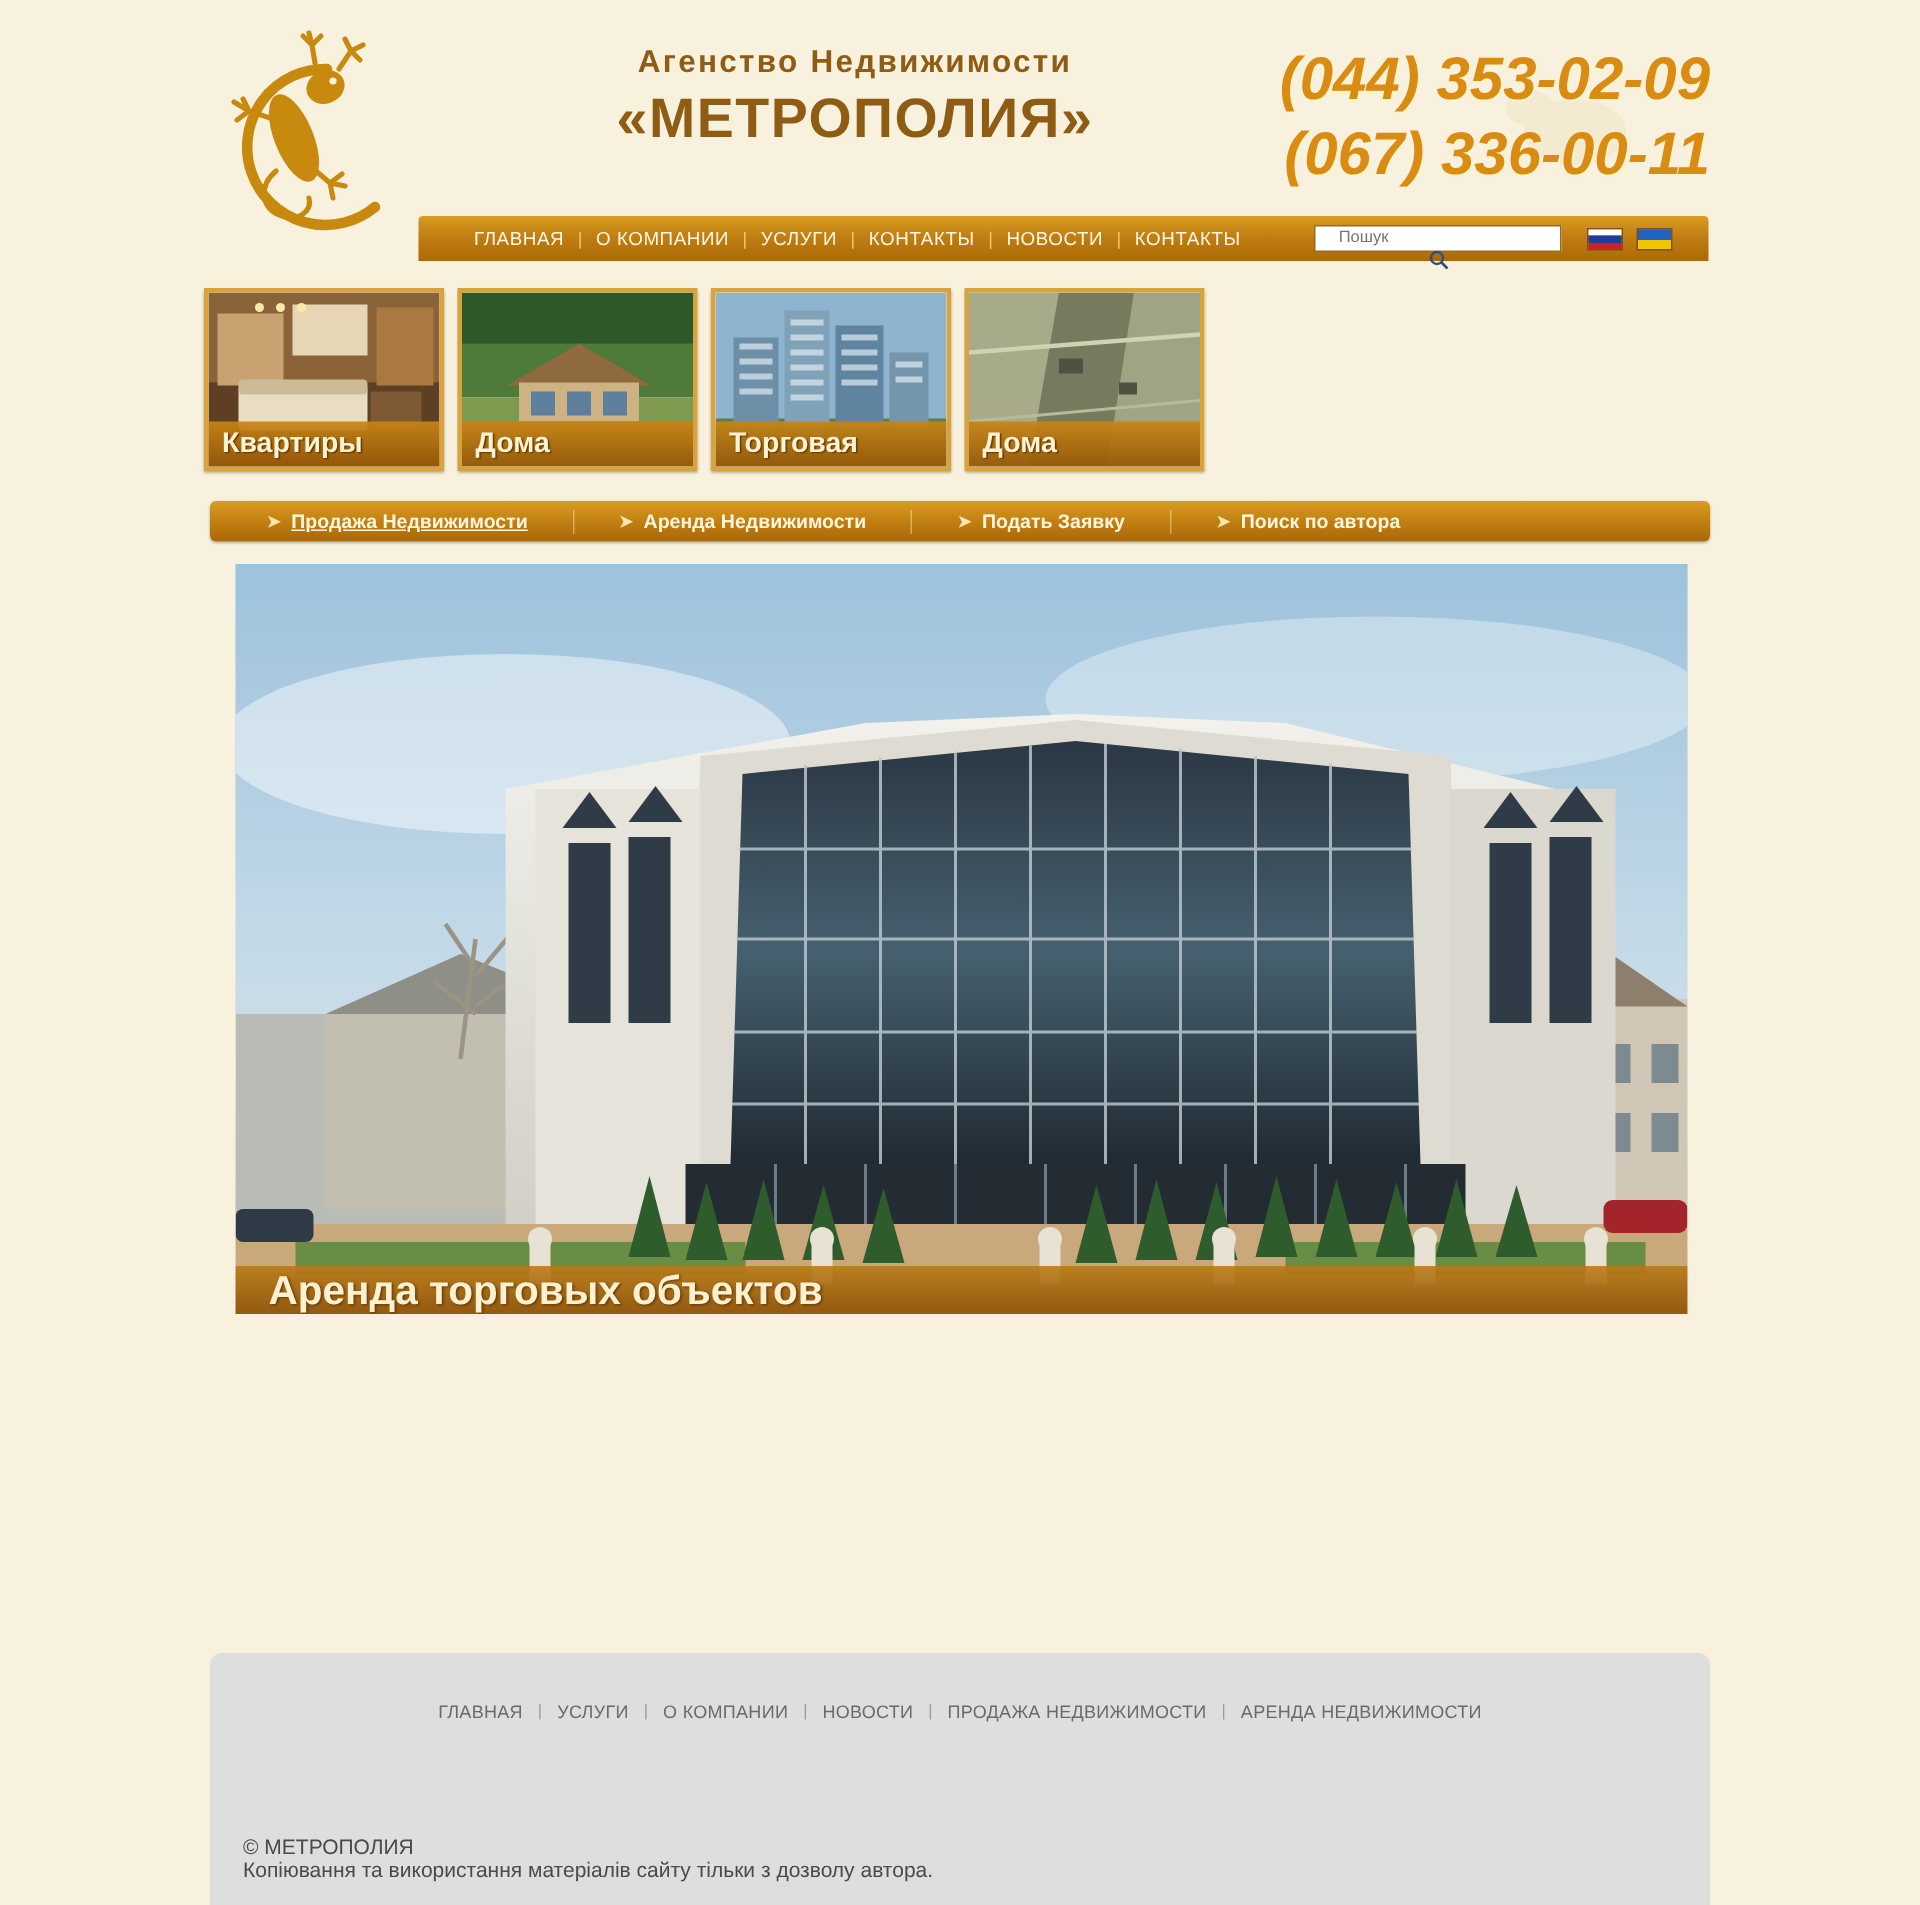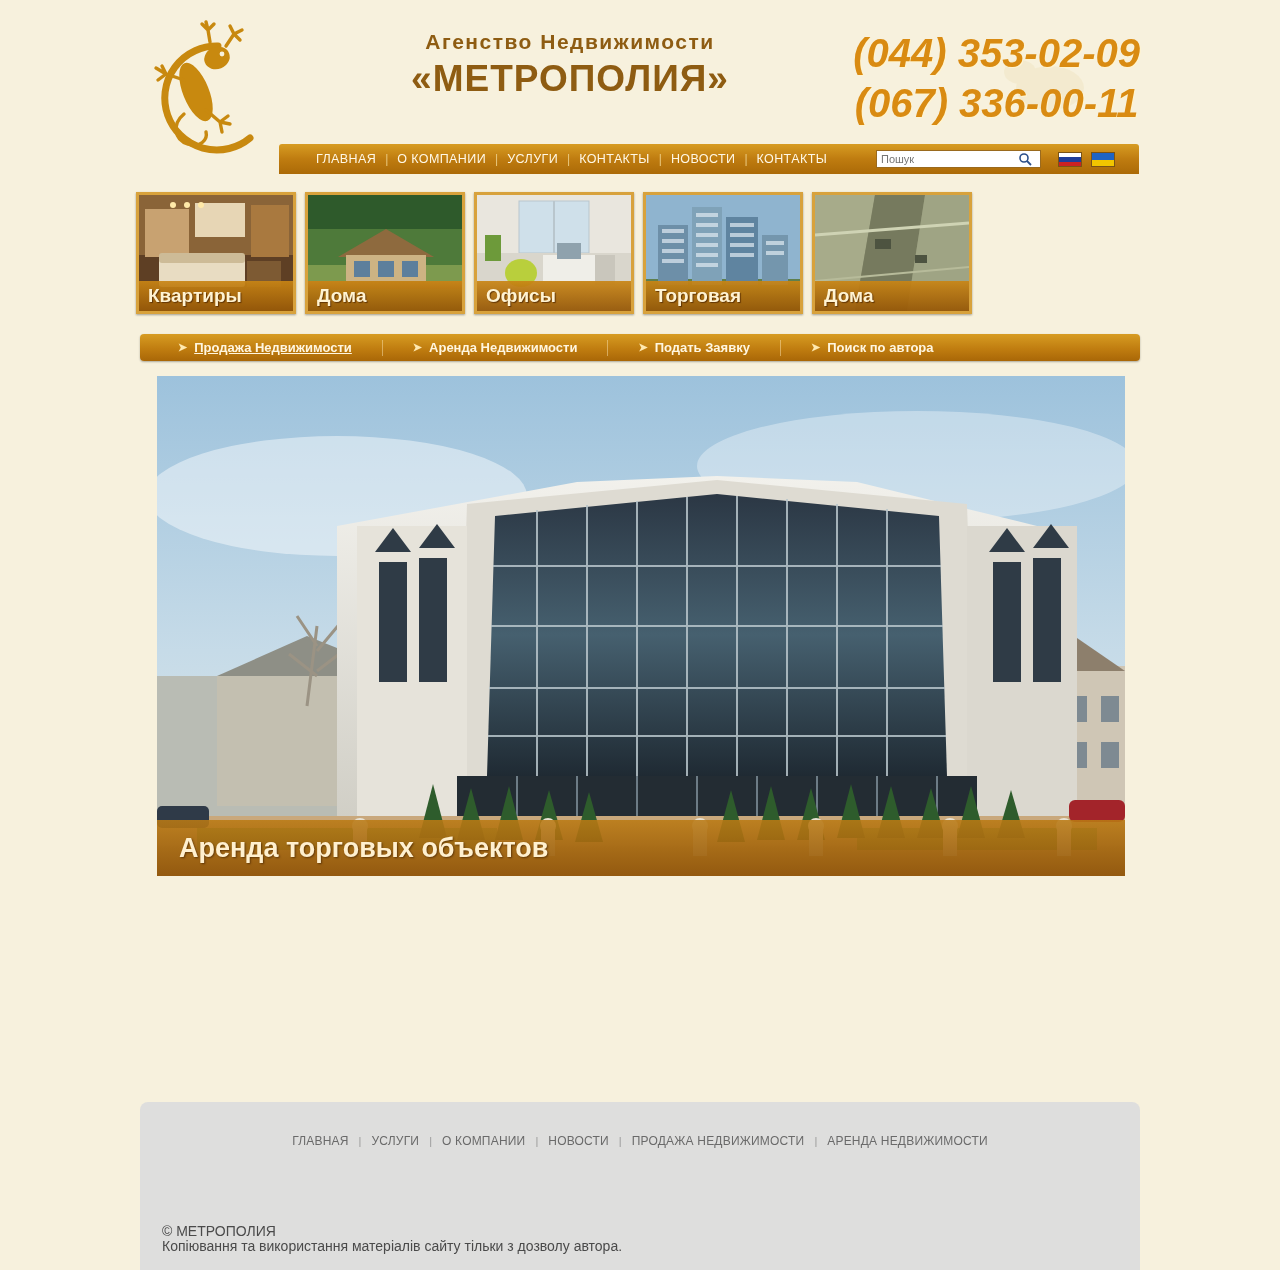--- a/index.html
+++ b/index.html
@@ -29,21 +29,21 @@
     font-size: 21px; font-weight: bold; letter-spacing: 1.5px;
     color: #8e5c12;
   }
   .agency-title .line2 {
     font-size: 37px; font-weight: bold; letter-spacing: 1px;
     margin-top: 4px; color: #8e5c12;
   }
 
   .phones {
     position: absolute; right: 140px; top: 28px;
-    text-align: center; color: #d98b12;
+    text-align: right; color: #d98b12;
     font-style: italic; font-weight: bold;
     font-size: 40px; line-height: 50px;
     text-shadow: 1px 1px 0 #fff4cf;
   }
 
   
   .watermark {
     position: absolute; right: 160px; top: 28px;
     width: 140px; height: 120px; opacity: .25;
   }
@@ -60,21 +60,21 @@
   .navlinks a {
     color: #fff8e6; text-decoration: none;
     font-size: 12.5px; letter-spacing: .4px;
     padding: 0 9px; white-space: nowrap;
   }
   .navsep { color: #e9c87e; font-size: 12px; }
   .searchbox {
     position: absolute; left: 597px; top: 6px;
     width: 165px; height: 18px;
     background: #fff; border: 1px solid #9a6a1e;
-    display: flex; align-items: center;
+    display: flex; align-items: center; flex-direction: column;
   }
   .searchbox input {
     border: none; outline: none; width: 140px; height: 14px;
     font-size: 11px; color: #666; padding-left: 4px;
     font-family: "Liberation Sans", sans-serif; background: transparent;
   }
   .search-ico { width: 16px; height: 16px; position: relative; }
   .search-ico svg { position:absolute; left:1px; top:1px; }
   .flag {
     position: absolute; top: 8px; width: 24px; height: 15px;
@@ -123,21 +123,21 @@
   .subdiv { width: 1px; height: 16px; background: rgba(255,235,190,.45); }
 
   
   .hero {
     position: absolute; left: 157px; top: 376px;
     width: 968px; height: 500px;
     overflow: hidden;
     background: linear-gradient(to bottom, #9ec3dd 0%, #bcd7e8 45%, #d7e4ea 68%, #b9a98f 100%);
   }
   .hero-caption {
-    position: absolute; left: 0; right: 0; bottom: 0; height: 56px;
+    position: absolute; left: 0; right: 0; bottom: 0; height: 32px;
     background: linear-gradient(to bottom, rgba(186,122,20,.88), rgba(143,83,7,.92));
     color: #fff0cf; font-size: 27px; font-weight: bold;
     display: flex; align-items: center; padding-left: 22px;
     text-shadow: 1px 1px 2px rgba(70,35,0,.7);
   }
 
   
   .footer {
     position: absolute; left: 140px; top: 1102px;
     width: 1000px; height: 168px;
@@ -272,36 +272,20 @@
           <rect x="38" y="60" width="80" height="30" fill="#cdb383"></rect>
           <rect x="46" y="66" width="16" height="16" fill="#5d7f9c"></rect>
           <rect x="70" y="66" width="16" height="16" fill="#5d7f9c"></rect>
           <rect x="94" y="66" width="16" height="16" fill="#5d7f9c"></rect>
           <rect x="0" y="86" width="154" height="8" fill="#9c7a45"></rect>
         </svg>
       </div>
       <div class="cap">Дома</div>
     </div>
 
-    <div class="tile">
-      <div class="pic">
-        <svg width="154" height="116" viewBox="0 0 154 116" preserveAspectRatio="none">
-          <rect width="154" height="116" fill="#e9e6de"></rect>
-          <rect x="42" y="6" width="70" height="52" fill="#cfe0ea" stroke="#b9c6cd"></rect>
-          <line x1="77" y1="6" x2="77" y2="58" stroke="#b9c6cd" stroke-width="2"></line>
-          <rect x="0" y="58" width="154" height="58" fill="#d9d6cc"></rect>
-          <rect x="66" y="60" width="70" height="26" fill="#efeee8"></rect>
-          <rect x="80" y="48" width="24" height="16" fill="#8fa2ad"></rect>
-          <ellipse cx="44" cy="78" rx="16" ry="14" fill="#b9cf3c"></ellipse>
-          <rect x="8" y="40" width="16" height="26" fill="#6d9a3a"></rect>
-          <rect x="118" y="60" width="20" height="30" fill="#c9c6bc"></rect>
-        </svg>
-      </div>
-      <div class="cap">Офисы</div>
-    </div>
 
     <div class="tile">
       <div class="pic">
         <svg width="154" height="116" viewBox="0 0 154 116" preserveAspectRatio="none">
           <rect width="154" height="116" fill="#8fb4cf"></rect>
           <rect y="84" width="154" height="32" fill="#5e7f4e"></rect>
           <rect x="12" y="30" width="30" height="60" fill="#6d8fa8"></rect>
           <rect x="46" y="12" width="30" height="78" fill="#7fa2b8"></rect>
           <rect x="80" y="22" width="32" height="68" fill="#5f84a0"></rect>
           <rect x="116" y="40" width="26" height="50" fill="#7496ad"></rect>

